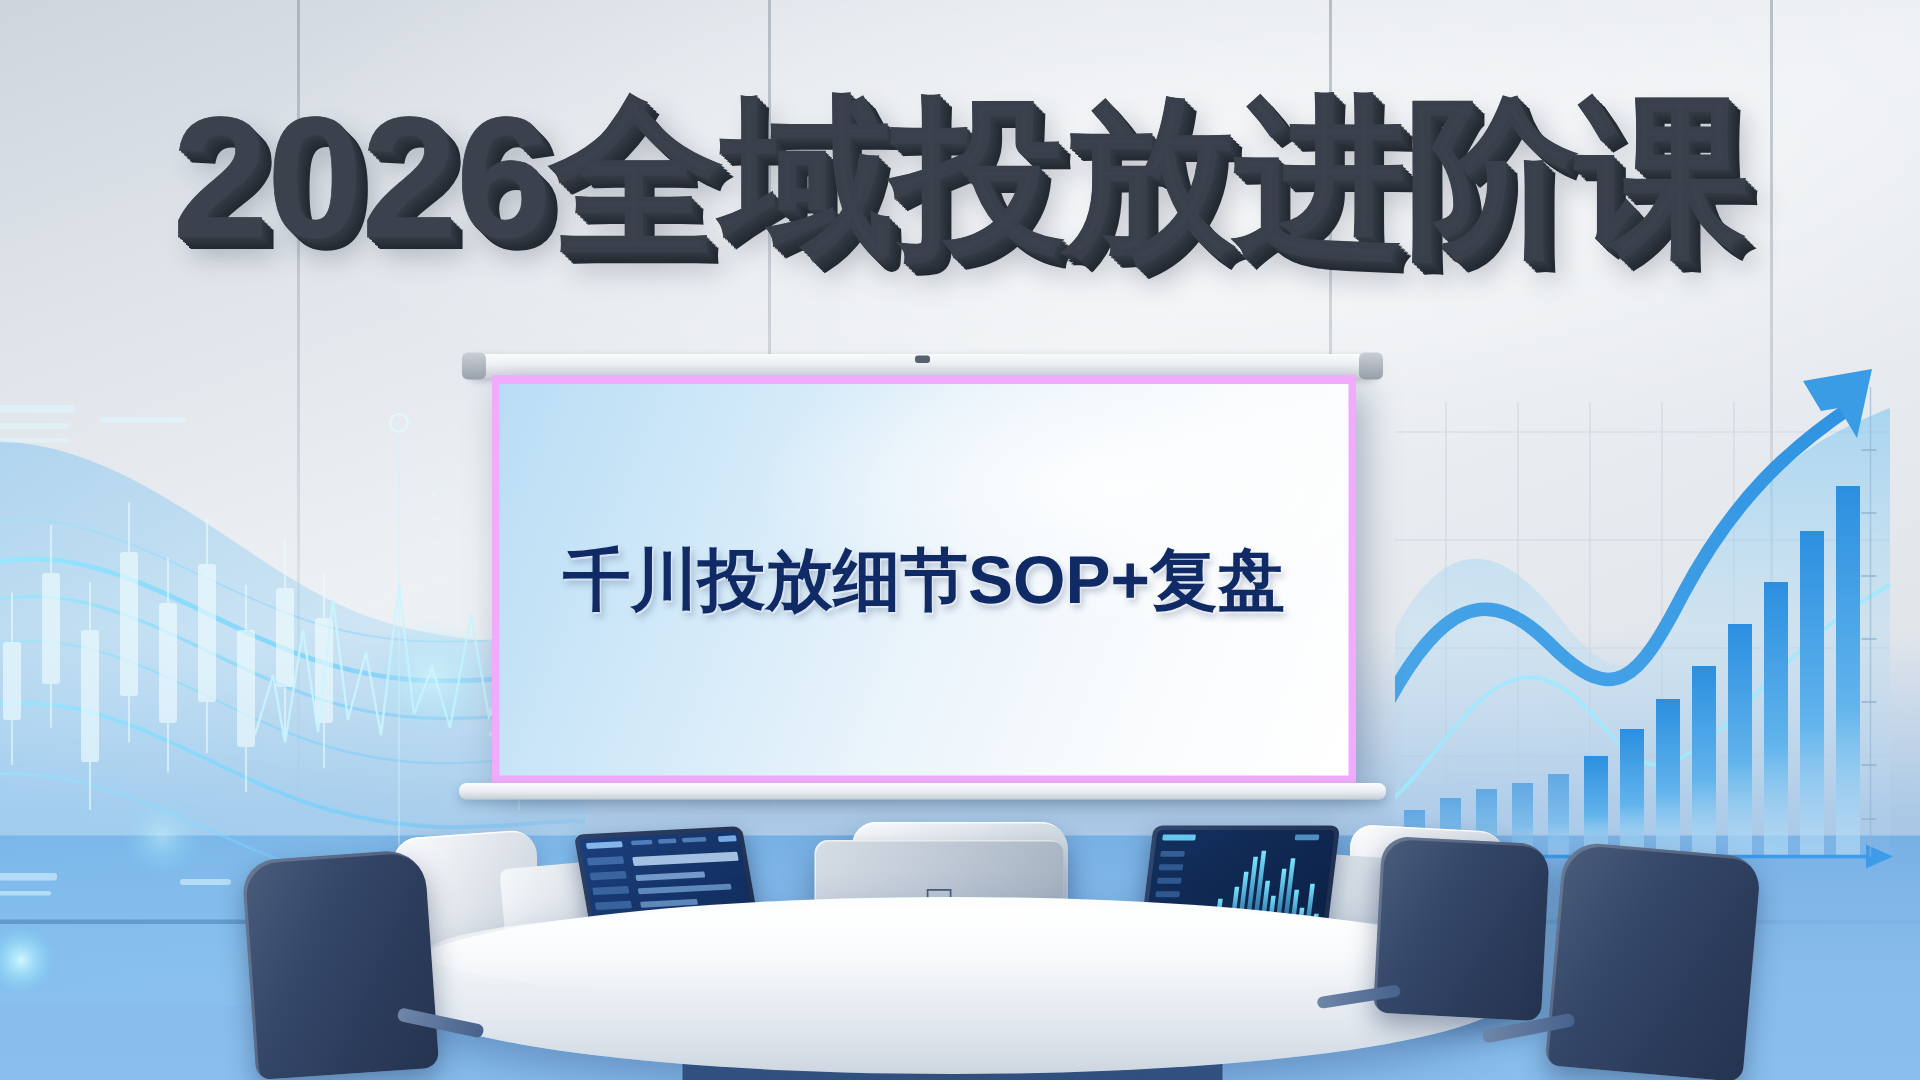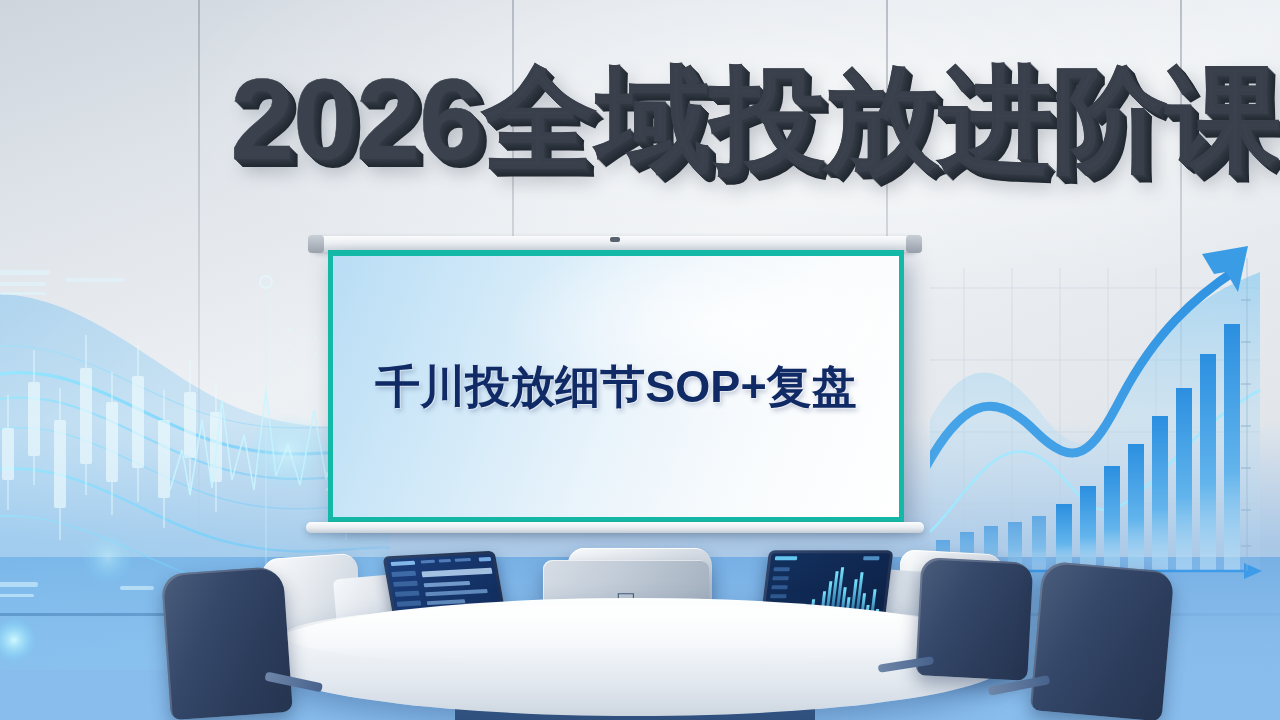--- a/index.html
+++ b/index.html
@@ -47,21 +47,21 @@
 
   
   .chart-right {
     position:absolute; left:930px; top:240px; width:350px; height:380px;
   }
   .chart-right svg { display:block; }
 
   
   .headline {
     position:absolute; left:0; top:62px; width:1280px;
-    text-align:right;
+    text-align:center;
     font-size:115px;
     font-weight:bold;
     letter-spacing:-1px;
     color:#3b424e;
     line-height:1.0;
     white-space:nowrap;
     text-shadow:
       1px 1px 0 #333a45, 2px 2px 0 #313842, 3px 3px 0 #2e353f,
       4px 4px 0 #2b323c, 5px 5px 0 #283039, 6px 6px 0 #262d36,
       7px 7px 0 #242b34, 8px 8px 0 #222931,
@@ -83,21 +83,21 @@
   }
   .proj-housing::before { left:-3px; }
   .proj-housing::after  { right:-3px; }
   .proj-knob {
     position:absolute; left:50%; top:1px; margin-left:-5px;
     width:10px; height:5px; border-radius:2px;
     background:#5a6370;
   }
   .proj-frame {
     position:absolute; left:328px; top:250px; width:576px; height:272px;
-    background:#14b8a6;
+    background:#f0abfc;
     padding:6px 5px 5px 5px;
     box-shadow:6px 10px 22px rgba(45,70,110,.35);
   }
   .proj-screen {
     position:relative; width:100%; height:100%;
     background:
       linear-gradient(112deg,#b9ddf5 0%, #cfe8f8 24%, #eaf4fb 52%, #f8fbfd 74%, #ffffff 100%);
     display:flex; align-items:center; justify-content:center;
   }
   .proj-screen::after {

